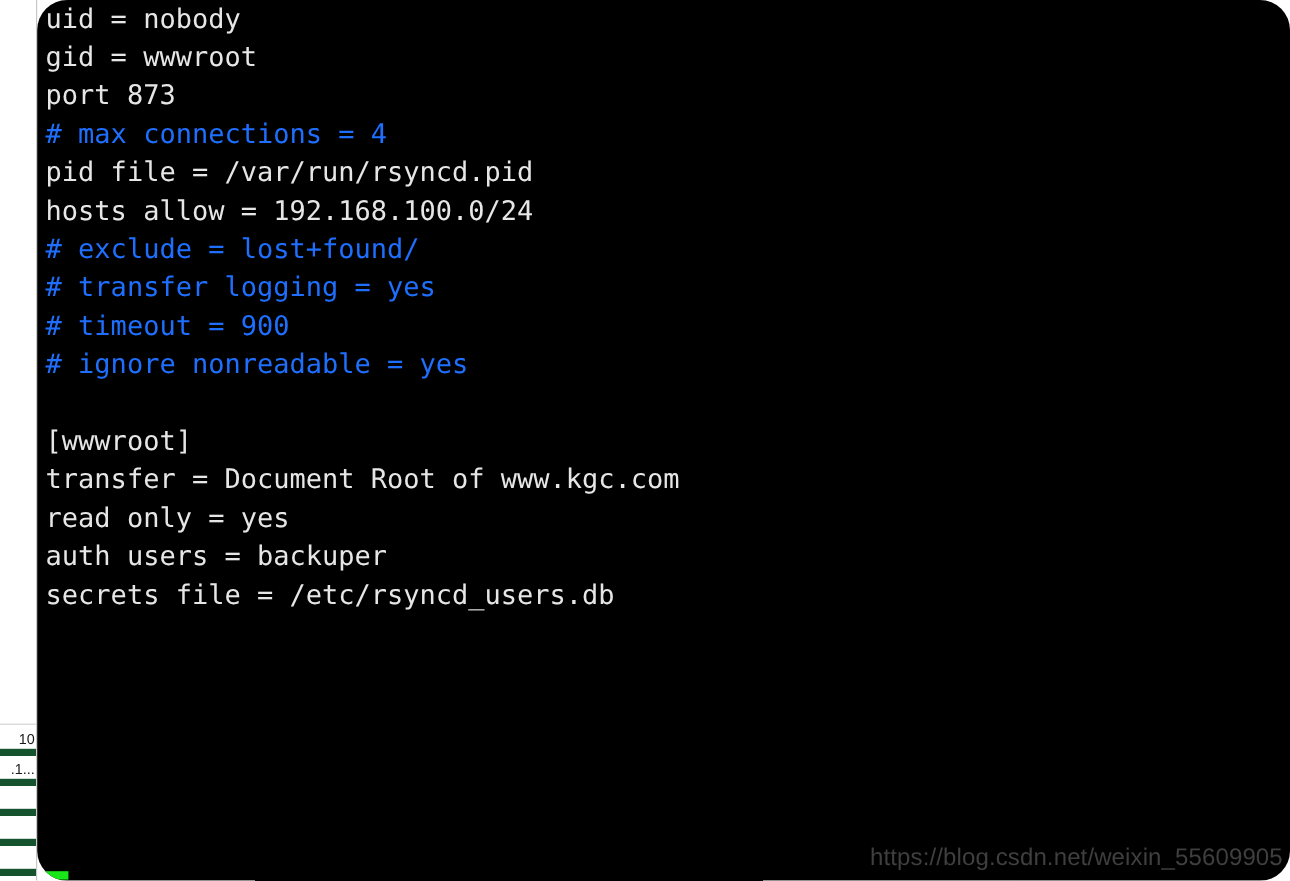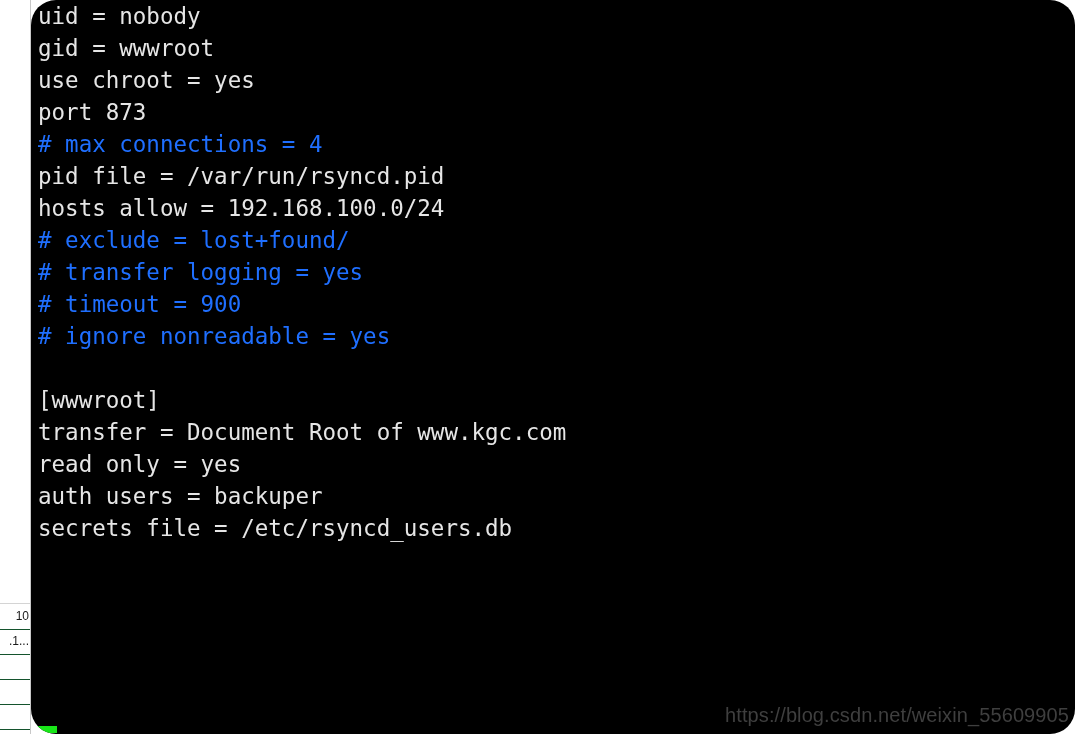--- a/index.html
+++ b/index.html
@@ -40,21 +40,21 @@
   }
   .bg-sheet {
     position: absolute;
     left: 0;
     top: 605px;
     width: 31px;
   }
   .bg-row {
     position: relative;
     height: 25px;
-    border-bottom: 1px solid #14532d;
+    border-bottom: 6px solid #14532d;
     background: #ffffff;
     box-sizing: border-box;
     overflow: hidden;
   }
   .bg-cell-text {
     position: absolute;
     right: 2px;
     top: 4px;
     font-family: "Liberation Sans", sans-serif;
     font-size: 12px;
@@ -139,21 +139,20 @@
       <div class="bg-row">
         <span class="bg-cell-text"></span>
       </div>
     </div>
   </div>
 
   <div class="terminal">
     <div class="term-body">
       <div class="line">uid = nobody</div>
       <div class="line">gid = wwwroot</div>
-      <div class="line">use chroot = yes</div>
       <div class="line">port 873</div>
       <div class="line comment"># max connections = 4</div>
       <div class="line">pid file = /var/run/rsyncd.pid</div>
       <div class="line">hosts allow = 192.168.100.0/24</div>
       <div class="line comment"># exclude = lost+found/</div>
       <div class="line comment"># transfer logging = yes</div>
       <div class="line comment"># timeout = 900</div>
       <div class="line comment"># ignore nonreadable = yes</div>
       <div class="line blank"></div>
       <div class="line">[wwwroot]</div>

